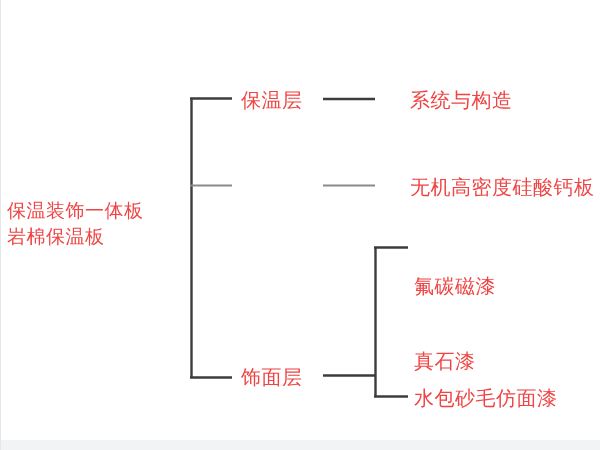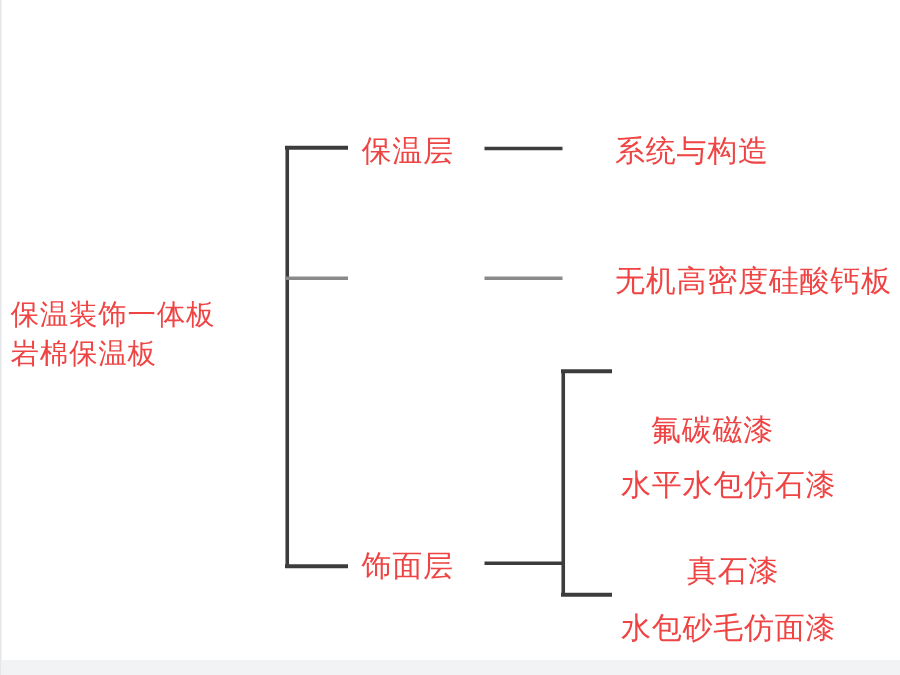--- a/index.html
+++ b/index.html
@@ -93,22 +93,21 @@
   <div class="node-label level1" style="left:240px; top:87px;">保温层</div>
 
 
   <div class="node-label level1" style="left:240px; top:364px;text-align:center;">饰面层</div>
 
   <div class="node-label leaf" style="left:409px; top:87px;">系统与构造</div>
 
   <div class="node-label leaf" style="left:409px; top:174px;">无机高密度硅酸钙板</div>
 
 
-  <div class="node-label leaf" style="left:413px; top:273px;margin-left:20px;">氟碳磁漆</div>
+  <div class="node-label leaf" style="left:413px; top:273px;">氟碳磁漆</div>
 
-  <div class="node-label leaf" style="left:413px; top:310px;">水平水包仿石漆</div>
 
-  <div class="node-label leaf" style="left:413px; top:367px;margin-left:44px;">真石漆</div>
+  <div class="node-label leaf" style="left:413px; top:348px;">真石漆</div>
 
-  <div class="node-label leaf" style="left:413px; top:385px;margin-top:20px;">水包砂毛仿面漆</div>
+  <div class="node-label leaf" style="left:413px; top:385px;">水包砂毛仿面漆</div>
 
   <div id="bottom-strip"></div>
 </div>
 
 </body></html>

